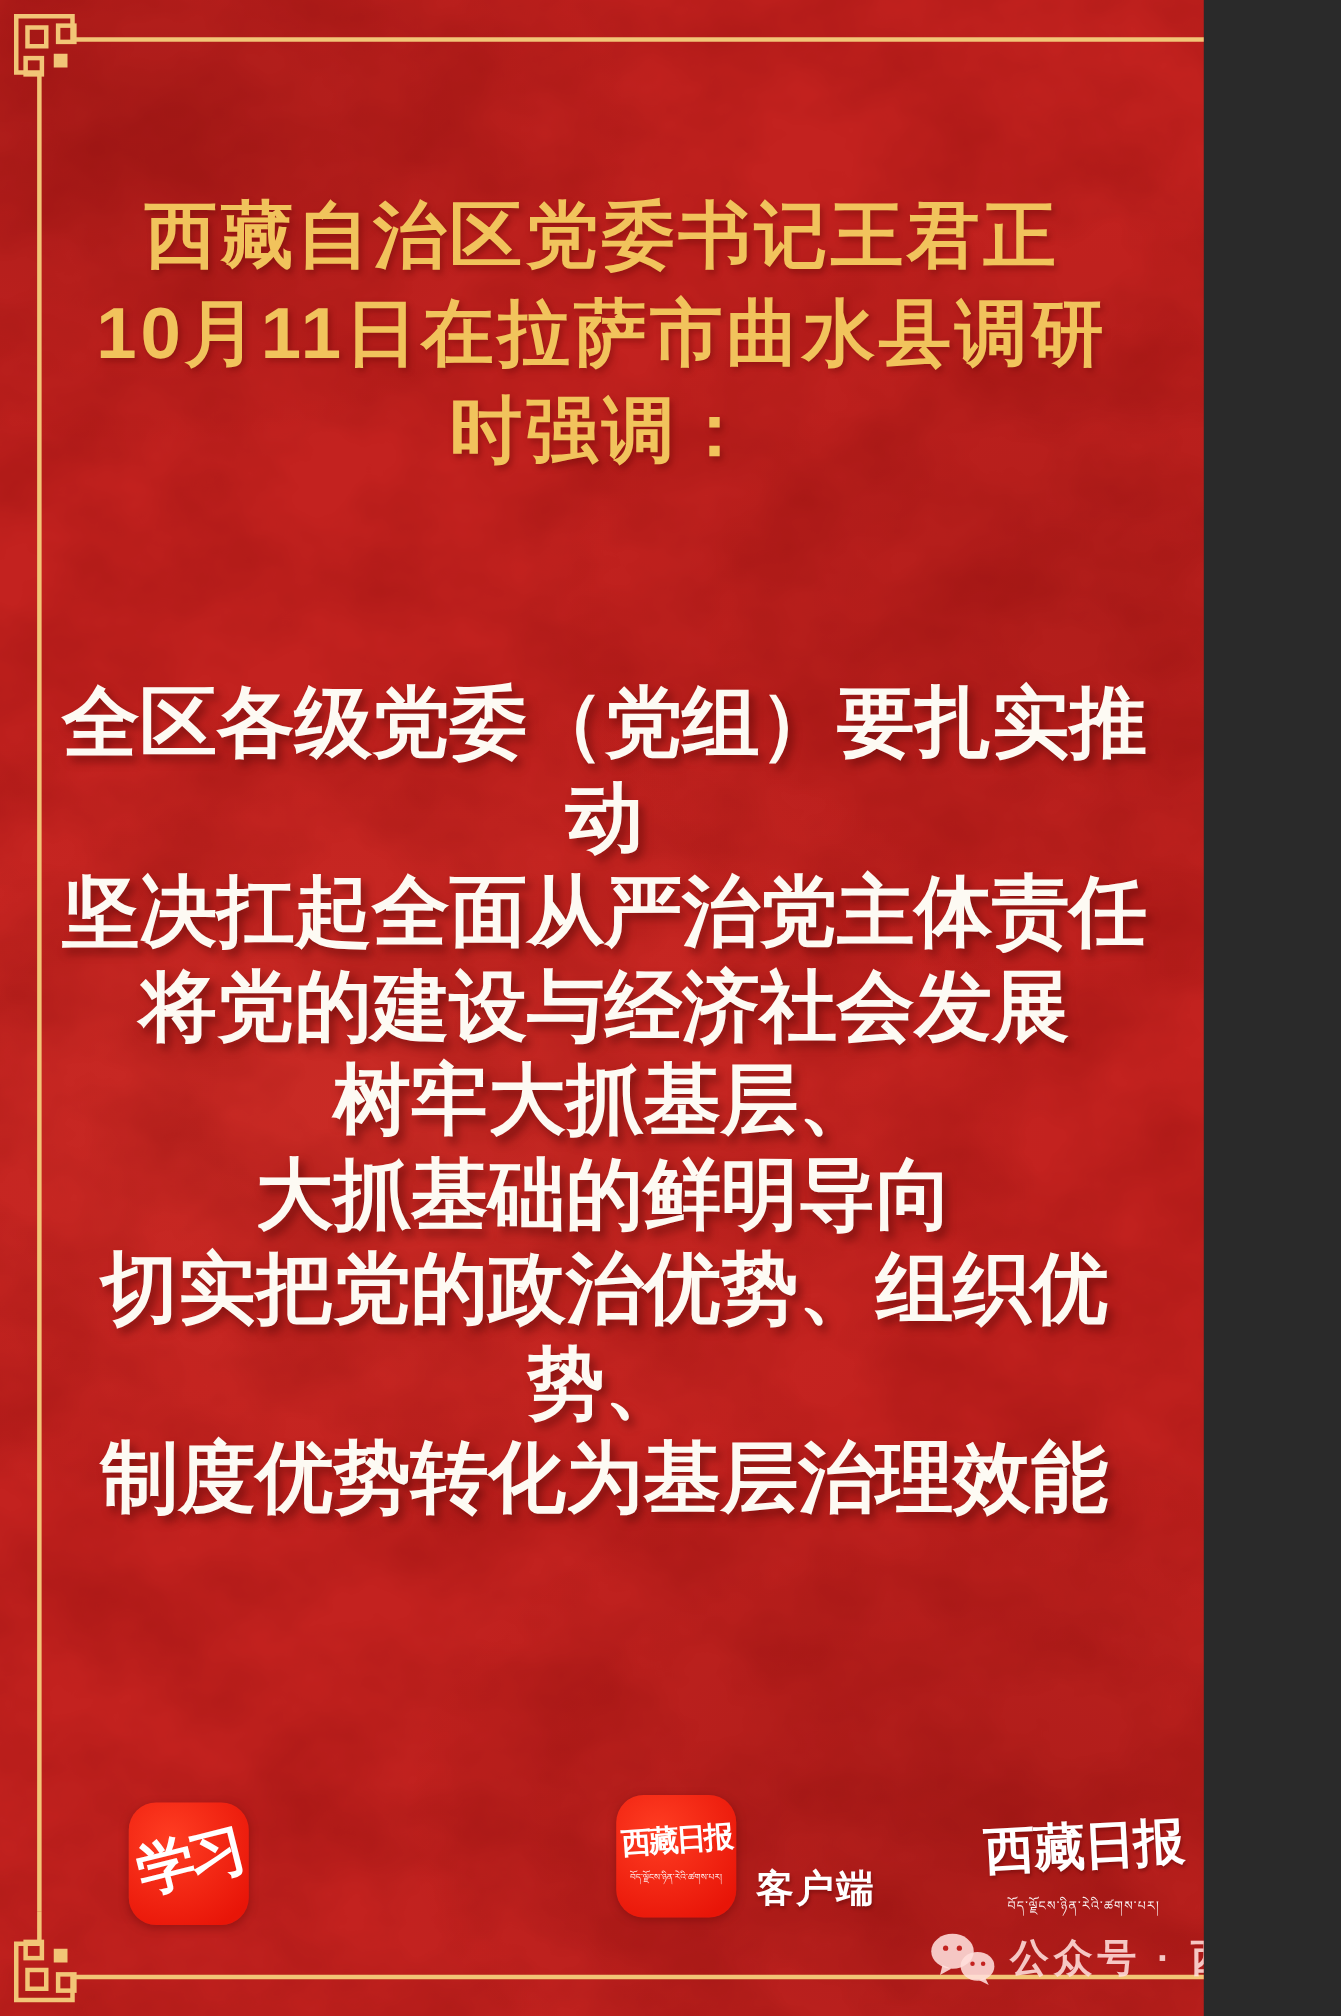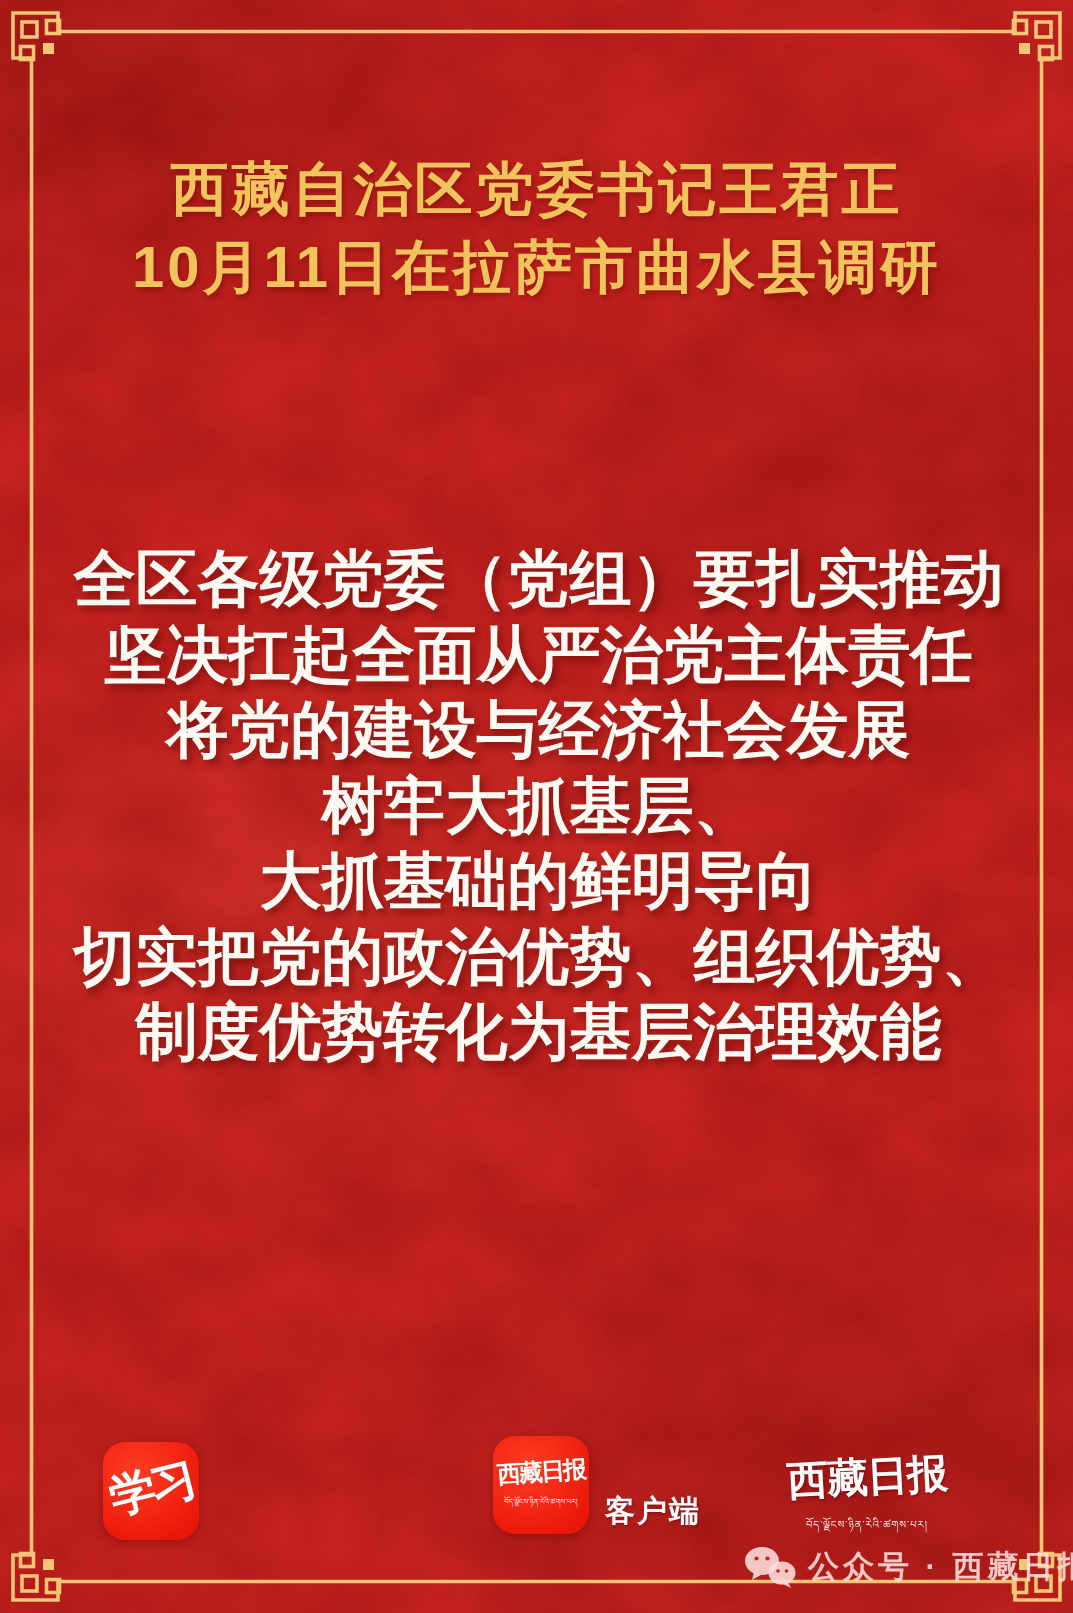--- a/index.html
+++ b/index.html
@@ -2,21 +2,21 @@
 <html><head>
 <meta charset="utf-8">
 <style>
   html, body {
     margin: 0;
     padding: 0;
     background: #2a2a2a;
   }
   .poster {
     position: relative;
-    width: 1073px;
+    width: 963px;
     height: 1613px;
     overflow: hidden;
     background:
       radial-gradient(ellipse 600px 400px at 12% 6%, rgba(60,0,0,0.18), transparent 70%),
       radial-gradient(ellipse 700px 500px at 92% 30%, rgba(70,0,0,0.14), transparent 70%),
       radial-gradient(ellipse 800px 500px at 30% 55%, rgba(255,120,90,0.10), transparent 70%),
       radial-gradient(ellipse 700px 450px at 80% 90%, rgba(60,0,0,0.16), transparent 70%),
       #c3221f;
     font-family: "Liberation Sans", "DejaVu Sans", sans-serif;
   }
@@ -190,20 +190,21 @@
     </g>
     <use href="#cnr"></use>
     <use href="#cnr" transform="translate(1073,0) scale(-1,1)"></use>
     <use href="#cnr" transform="translate(0,1613) scale(1,-1)"></use>
     <use href="#cnr" transform="translate(1073,1613) scale(-1,-1)"></use>
   </svg>
 
   <div class="title-block">
     <div>西藏自治区党委书记王君正</div>
     <div>10月11日在拉萨市曲水县调研</div>
+    <div>时强调：</div>
   </div>
 
   <div class="body-block">
     <div>全区各级党委（党组）要扎实推动</div>
     <div>坚决扛起全面从严治党主体责任</div>
     <div>将党的建设与经济社会发展</div>
     <div>树牢大抓基层、</div>
     <div>大抓基础的鲜明导向</div>
     <div>切实把党的政治优势、组织优势、</div>
     <div>制度优势转化为基层治理效能</div>

